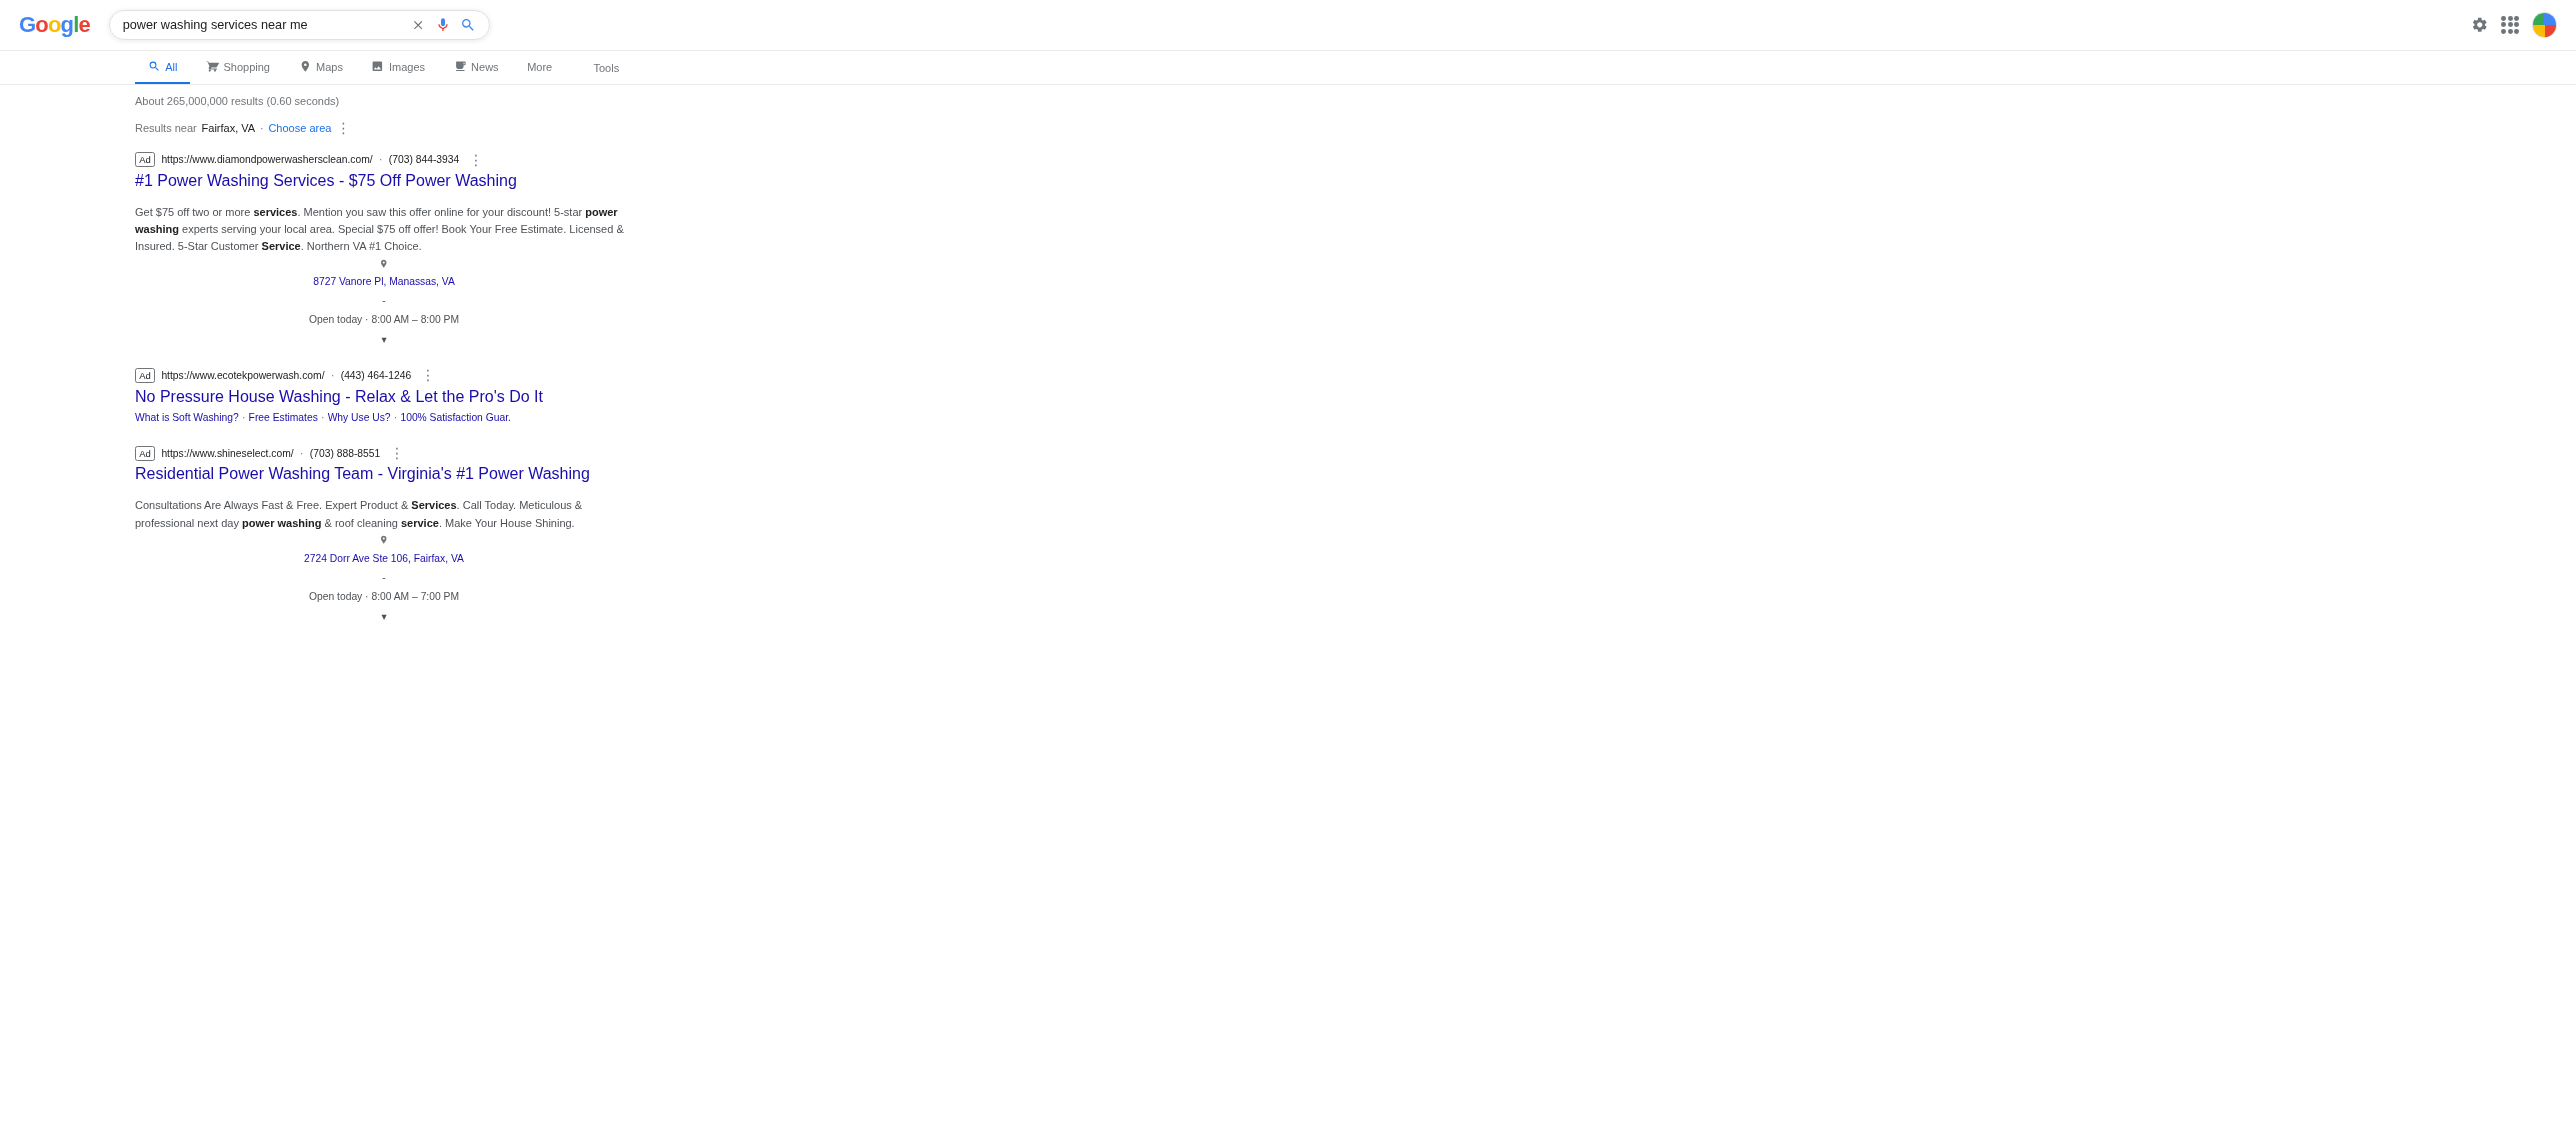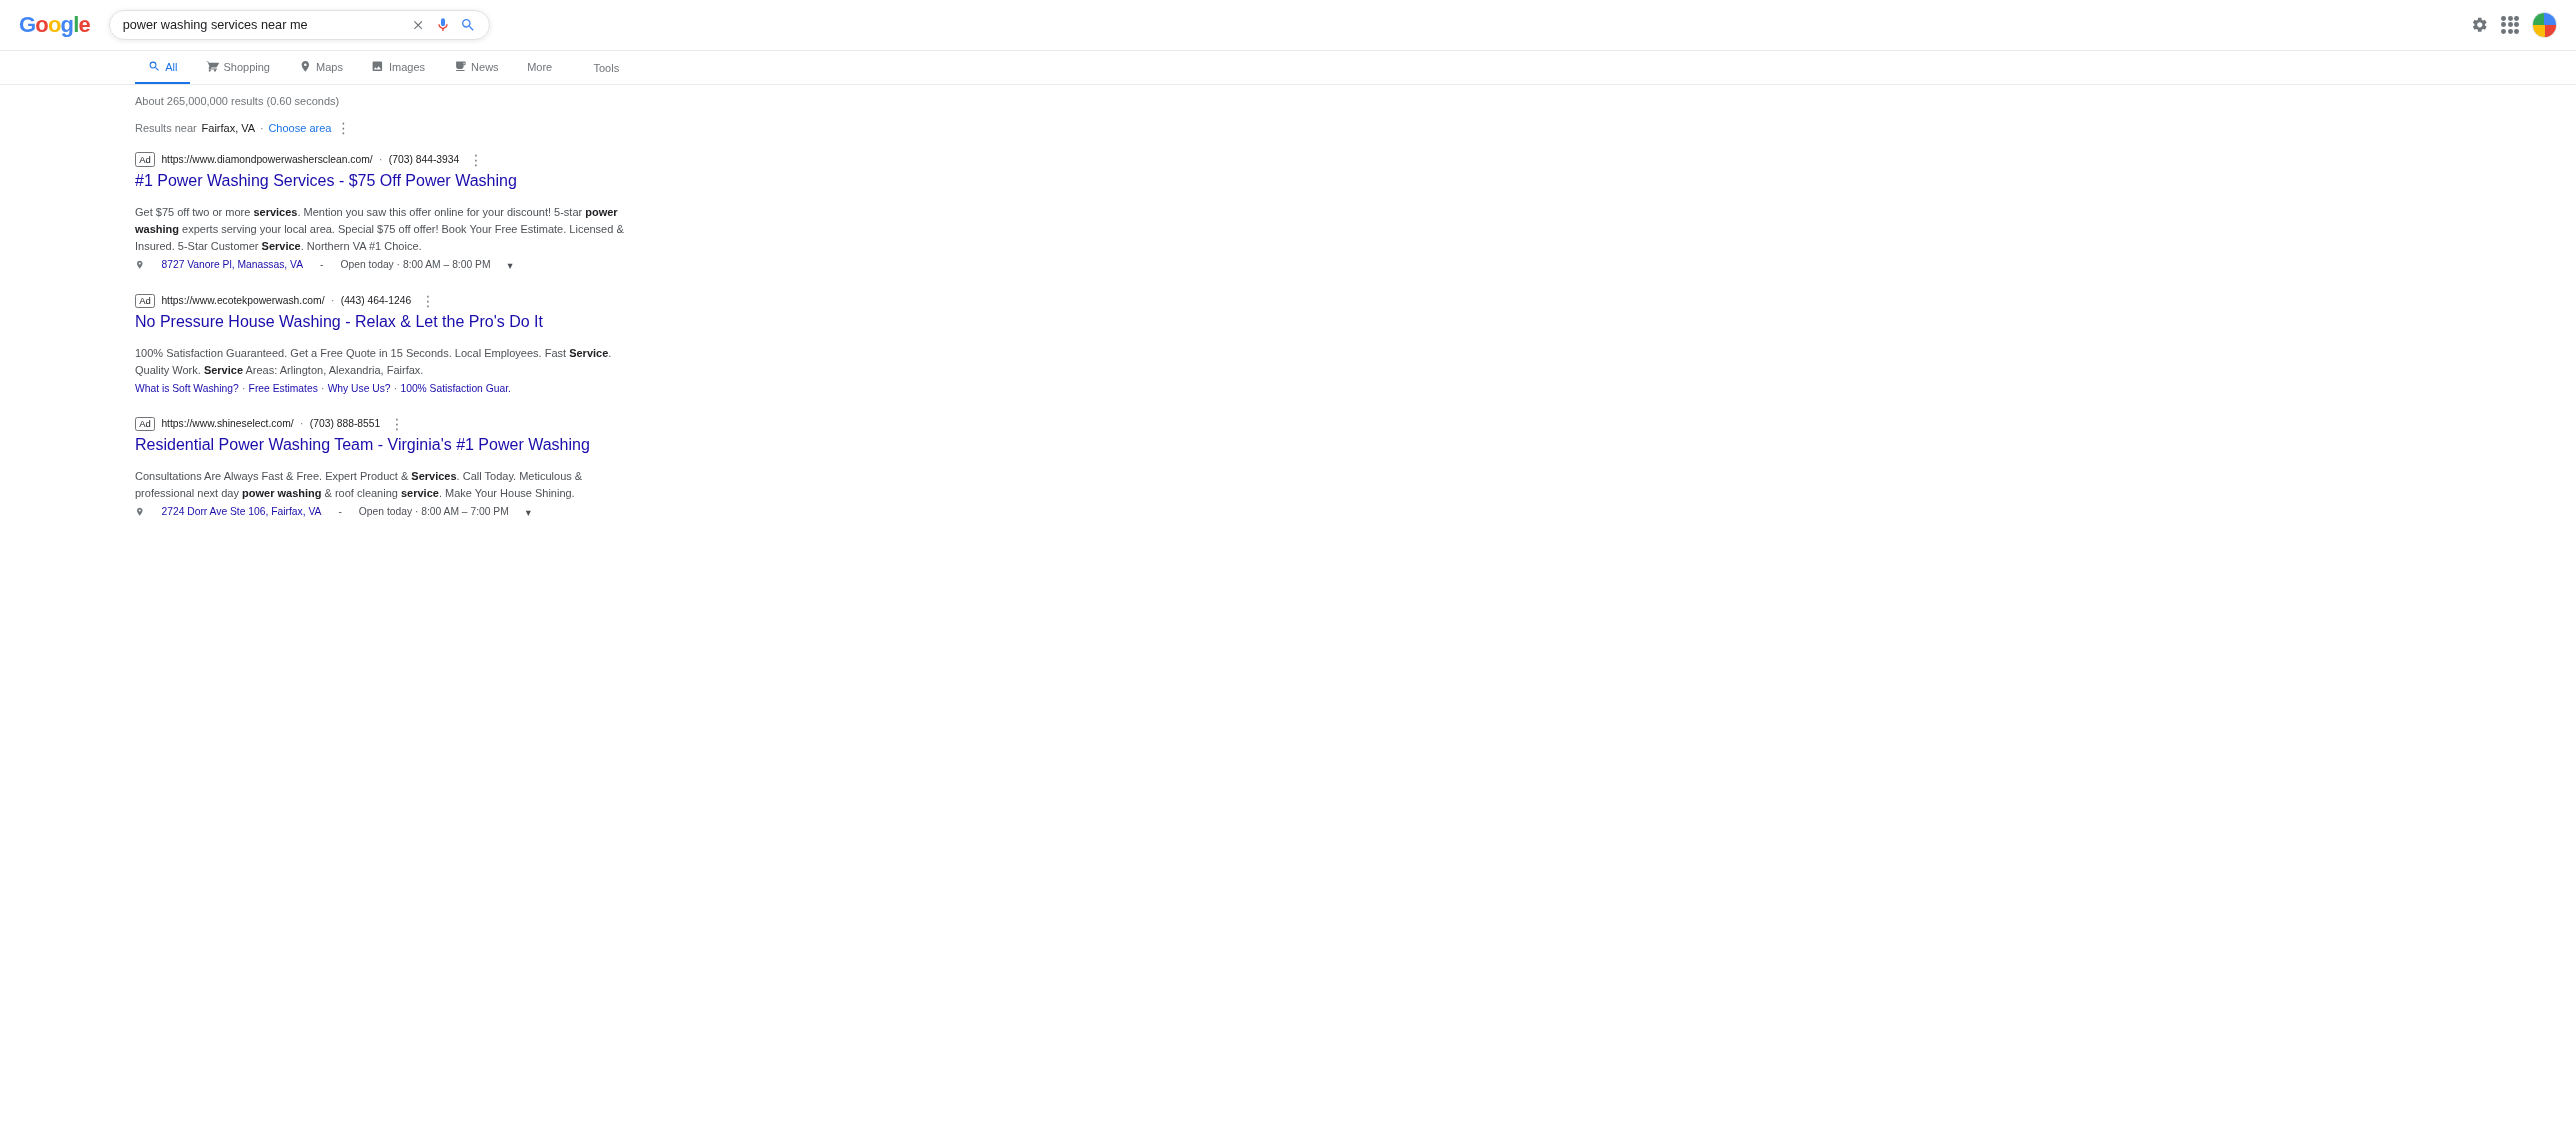--- a/index.html
+++ b/index.html
@@ -161,21 +161,22 @@
       line-height: 1.58;
       margin-bottom: 3.2px;
       margin-top: 12px;
     }
     .result-desc strong { color: #202124; font-weight: bold; }
     .result-location {
       font-size: 10.3px;
       color: #4d5156;
       display: flex;
       align-items: center;
-      gap: 17px;
+      gap: 8px;
+      flex-direction: column;
     }
     .result-location a { color: #1a0dab; text-decoration: none; }
 
     .sitelinks {
       display: flex;
       flex-wrap: wrap;
       gap: 3.2px;
       margin-top: 3.2px;
     }
     .sitelink {
@@ -348,23 +349,20 @@
 
   <div class="result-item">
     <div class="ad-meta">
       <span class="ad-label">Ad</span>
       <span class="ad-url">https://www.ecotekpowerwash.com/</span>
       <span>·</span>
       <span class="ad-phone">(443) 464-1246</span>
       <span class="three-dots">⋮</span>
     </div>
     <a href="#" class="result-title">No Pressure House Washing - Relax &amp; Let the Pro's Do It</a>
-    <p class="result-desc">
-      100% Satisfaction Guaranteed. Get a Free Quote in 15 Seconds. Local Employees. Fast <strong>Service</strong>. Quality Work. <strong>Service</strong> Areas: Arlington, Alexandria, Fairfax.
-    </p>
     <div class="sitelinks">
       <a href="#" class="sitelink">What is Soft Washing?</a>
       <span class="sitelink-sep"> · </span>
       <a href="#" class="sitelink">Free Estimates</a>
       <span class="sitelink-sep"> · </span>
       <a href="#" class="sitelink">Why Use Us?</a>
       <span class="sitelink-sep"> · </span>
       <a href="#" class="sitelink">100% Satisfaction Guar.</a>
     </div>
   </div>

